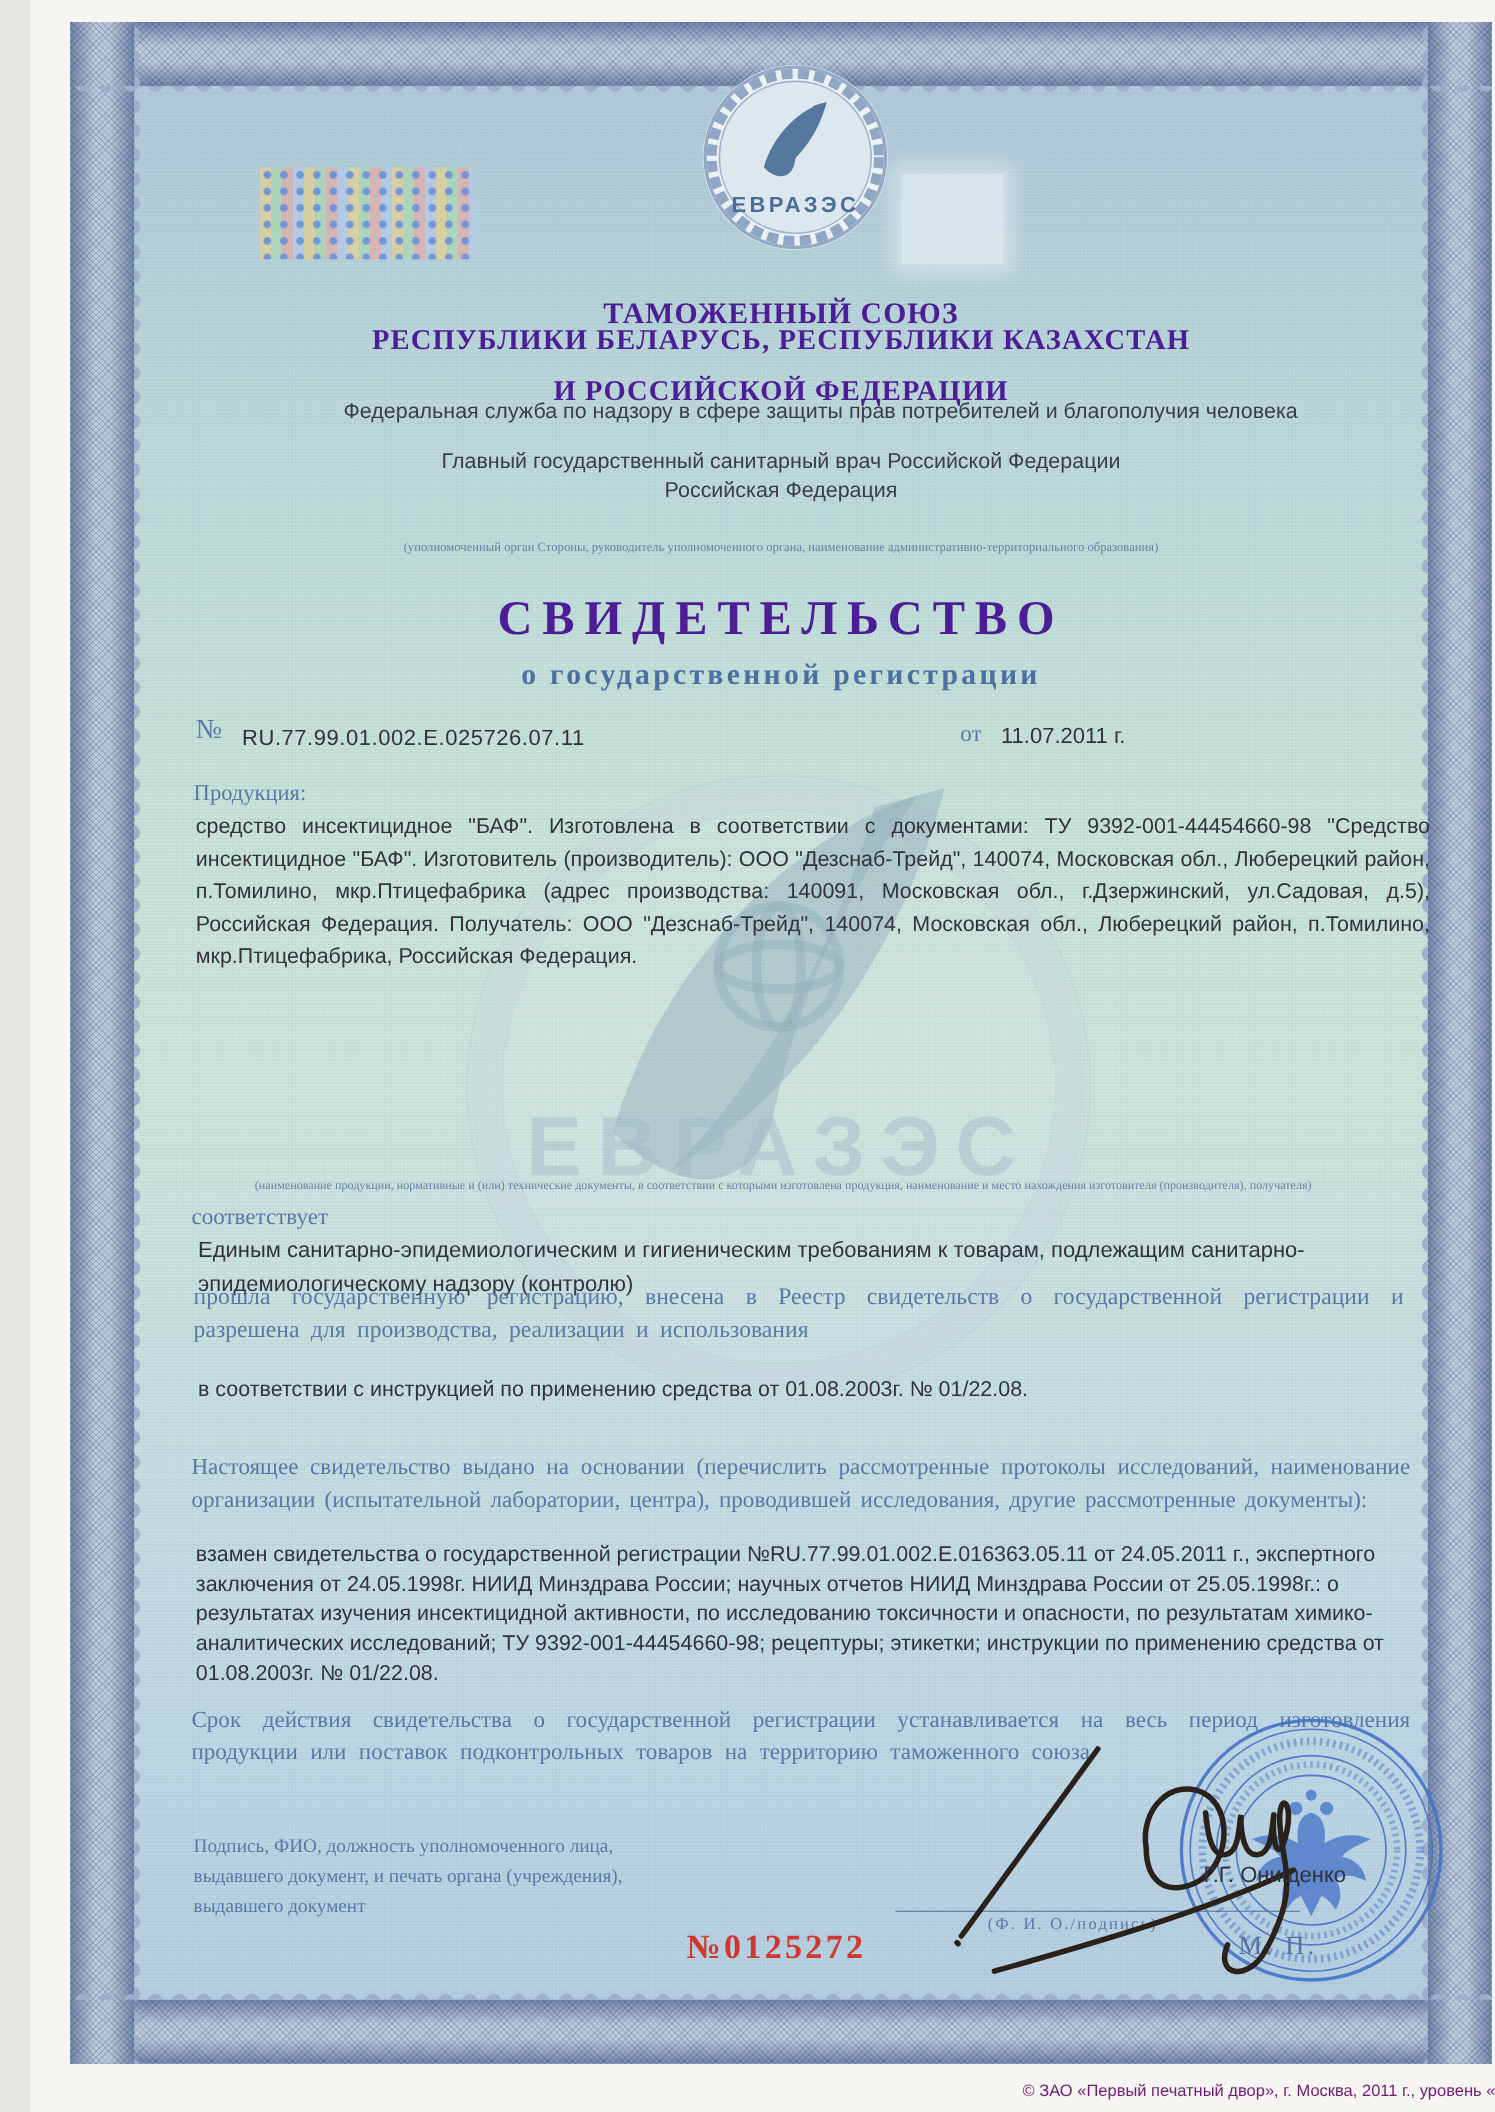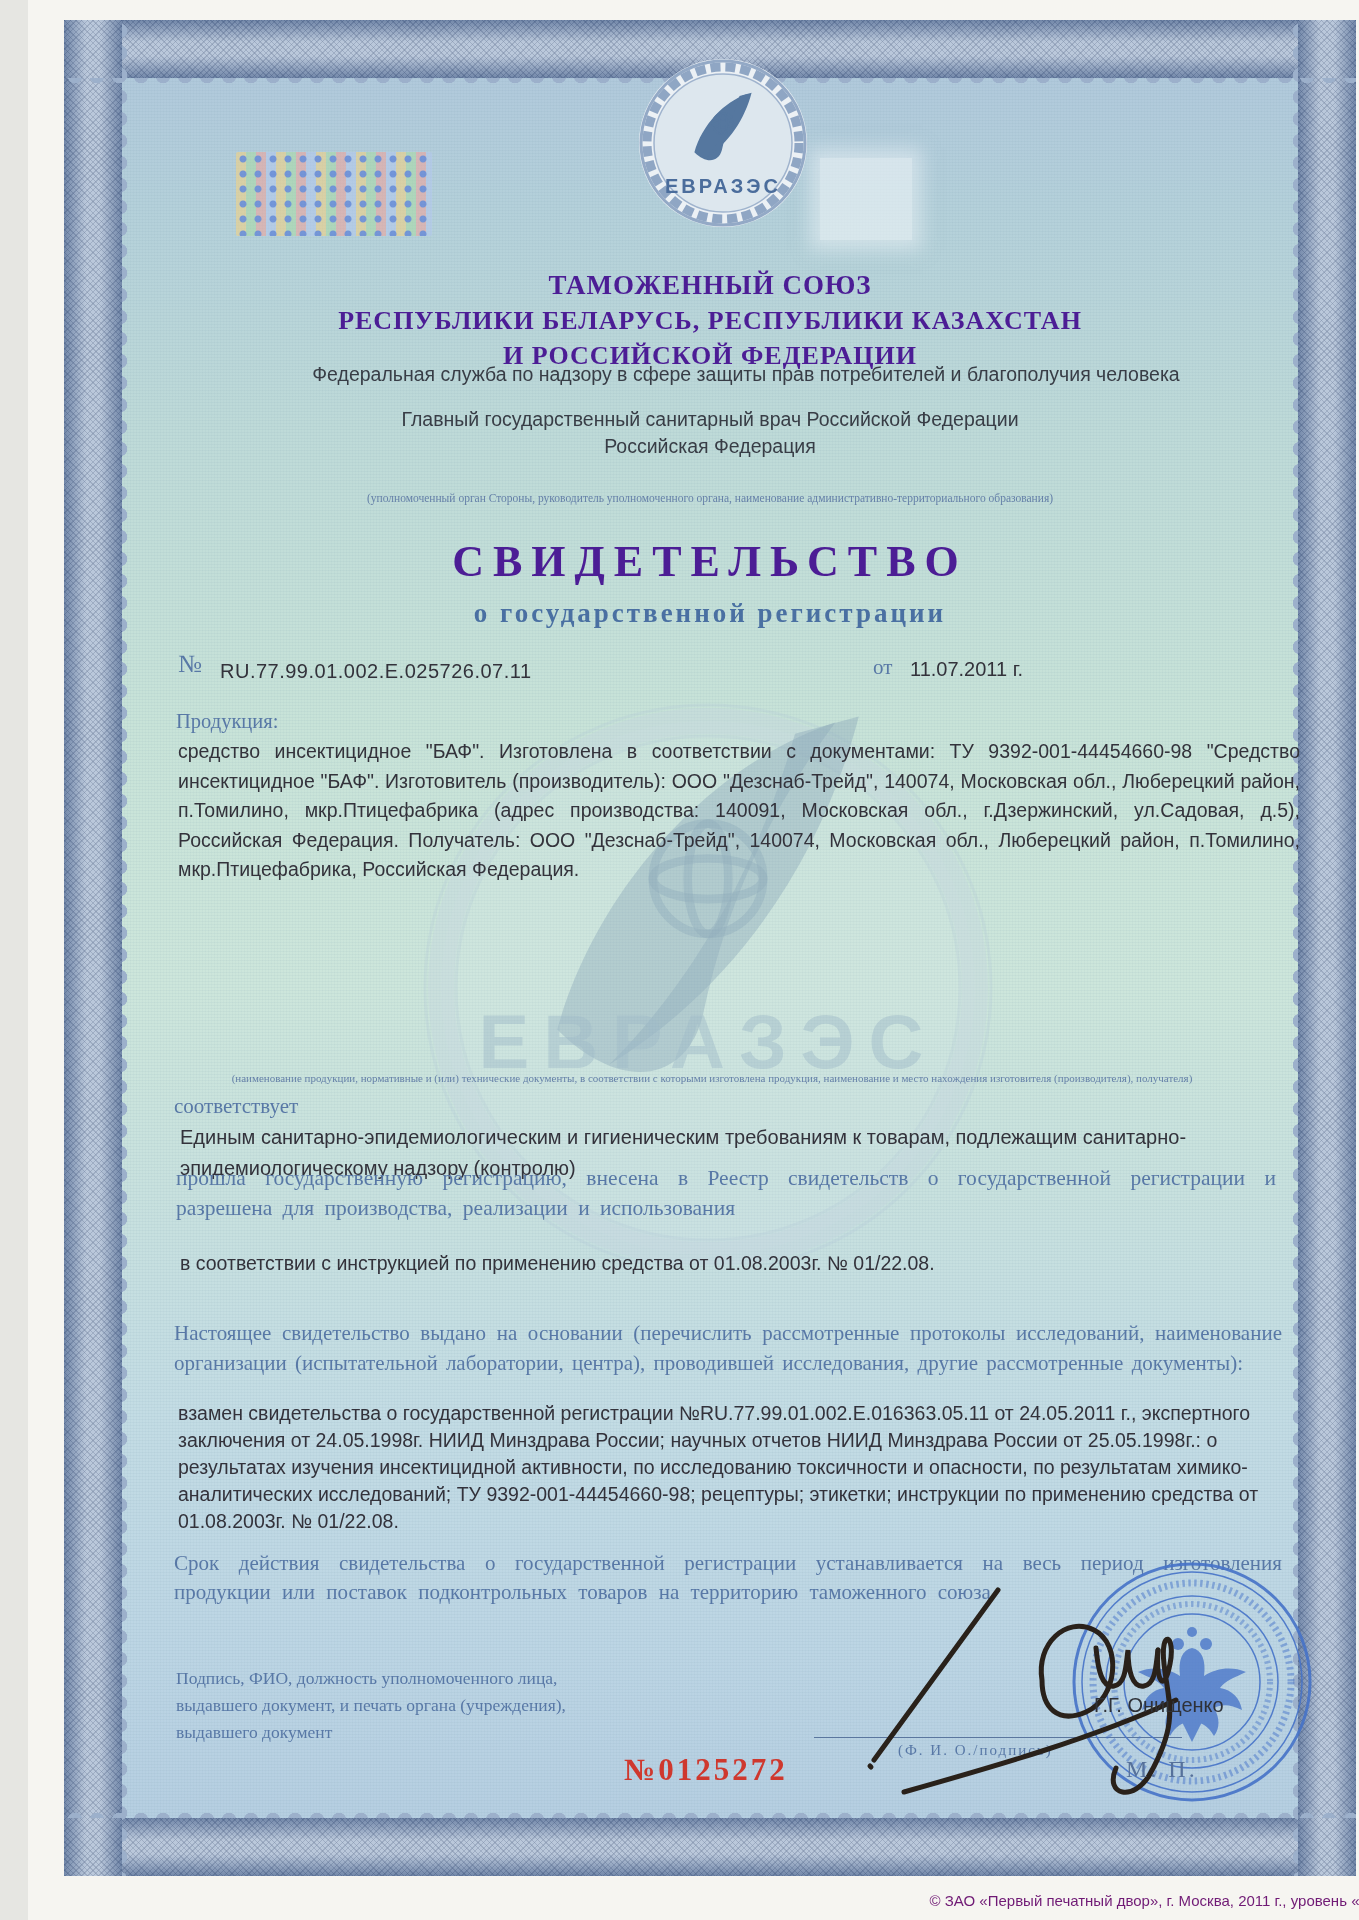--- a/index.html
+++ b/index.html
@@ -65,21 +65,21 @@
 
   
   .abs { position:absolute; z-index:4; }
   .ctr { left:36px; width:1292px; text-align:center; }
   .serifB { font-family:"Liberation Serif", serif; font-weight:bold; color:#4c1d95; }
   .serifL { font-family:"Liberation Serif", serif; color:#5878a6; }
   .typed  { color:#33323b; }
 
   .hl   { font-size:26px; letter-spacing:1px; }
   .hl1  { top:270px; font-size:27px; }
-  .hl2  { top:306px; }
+  .hl2  { top:294px; }
   .hl3  { top:341px; }
   .ag   { font-size:19.5px; color:#383d46; }
   .ag1  { top:363px;padding-left:36px; }
   .ag2  { top:408px; }
   .ag3  { top:435px; }
   .fine { font-size:11.5px; color:#6580a8; font-family:"Liberation Serif", serif; }
   .note1{ top:492px; }
   .title{ top:536px; font-size:44px; letter-spacing:9px; color:#4c1d95; }
   .subtt{ top:598px; font-size:27px; letter-spacing:3px; color:#4a70a2; }
 

